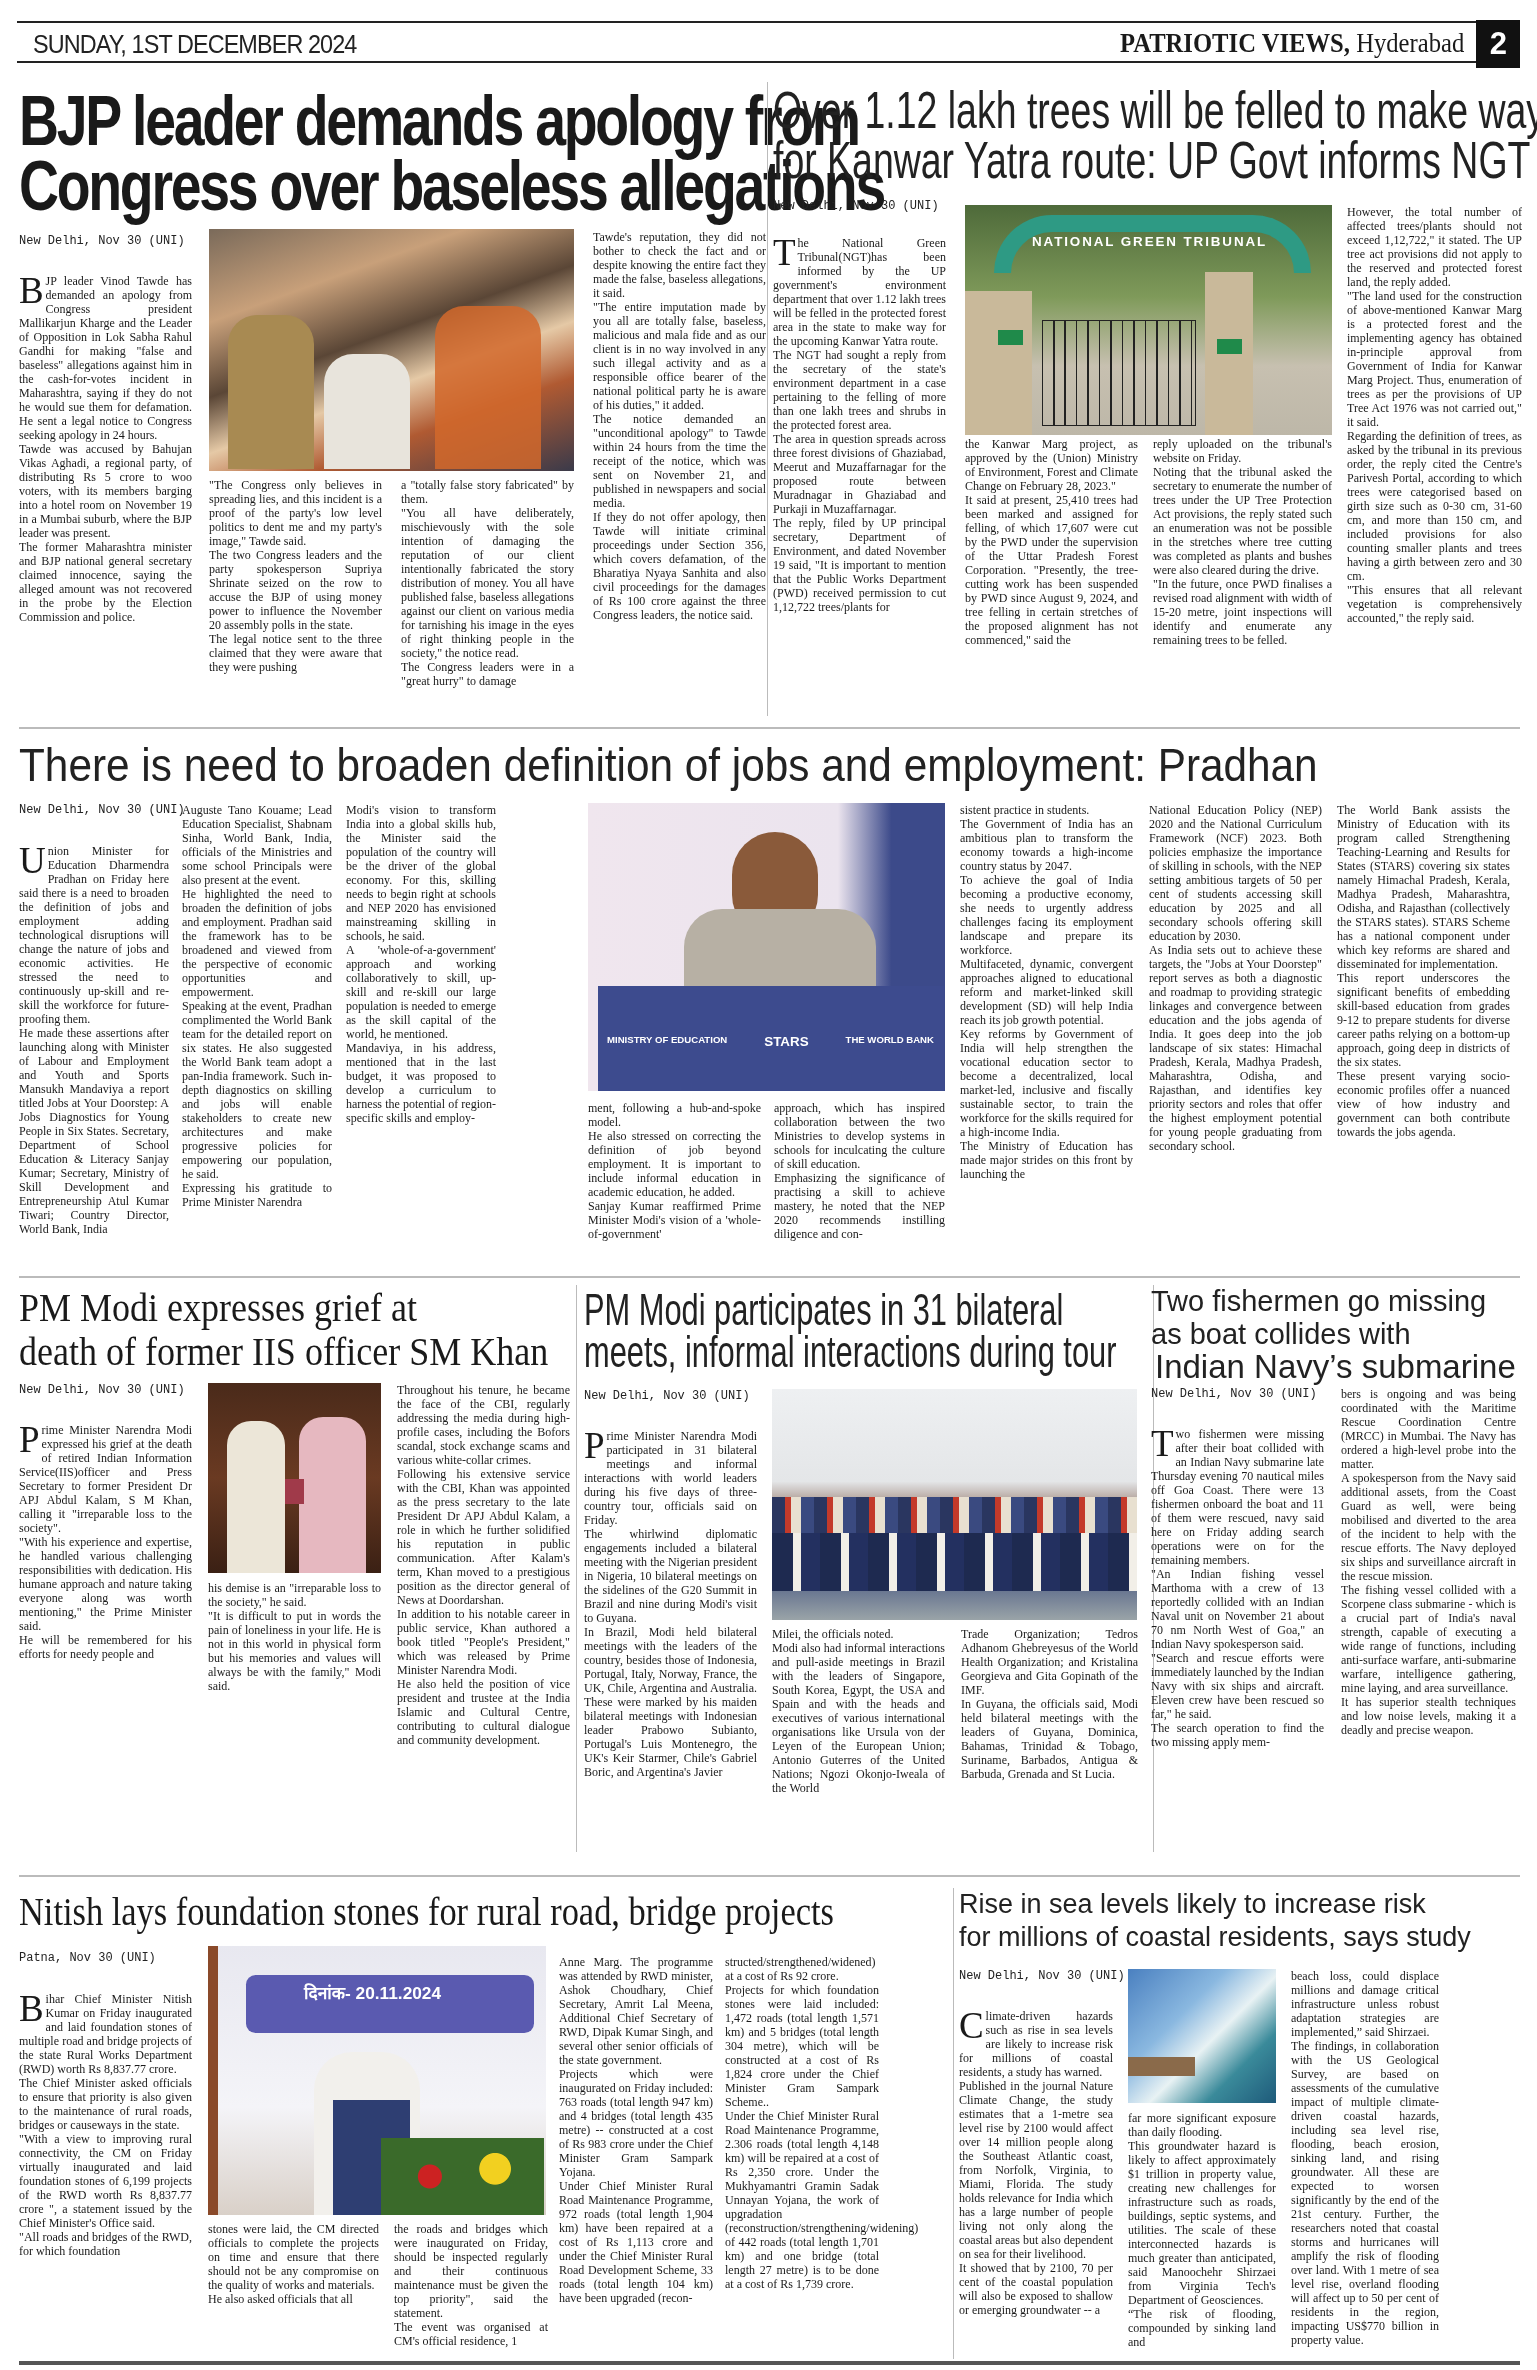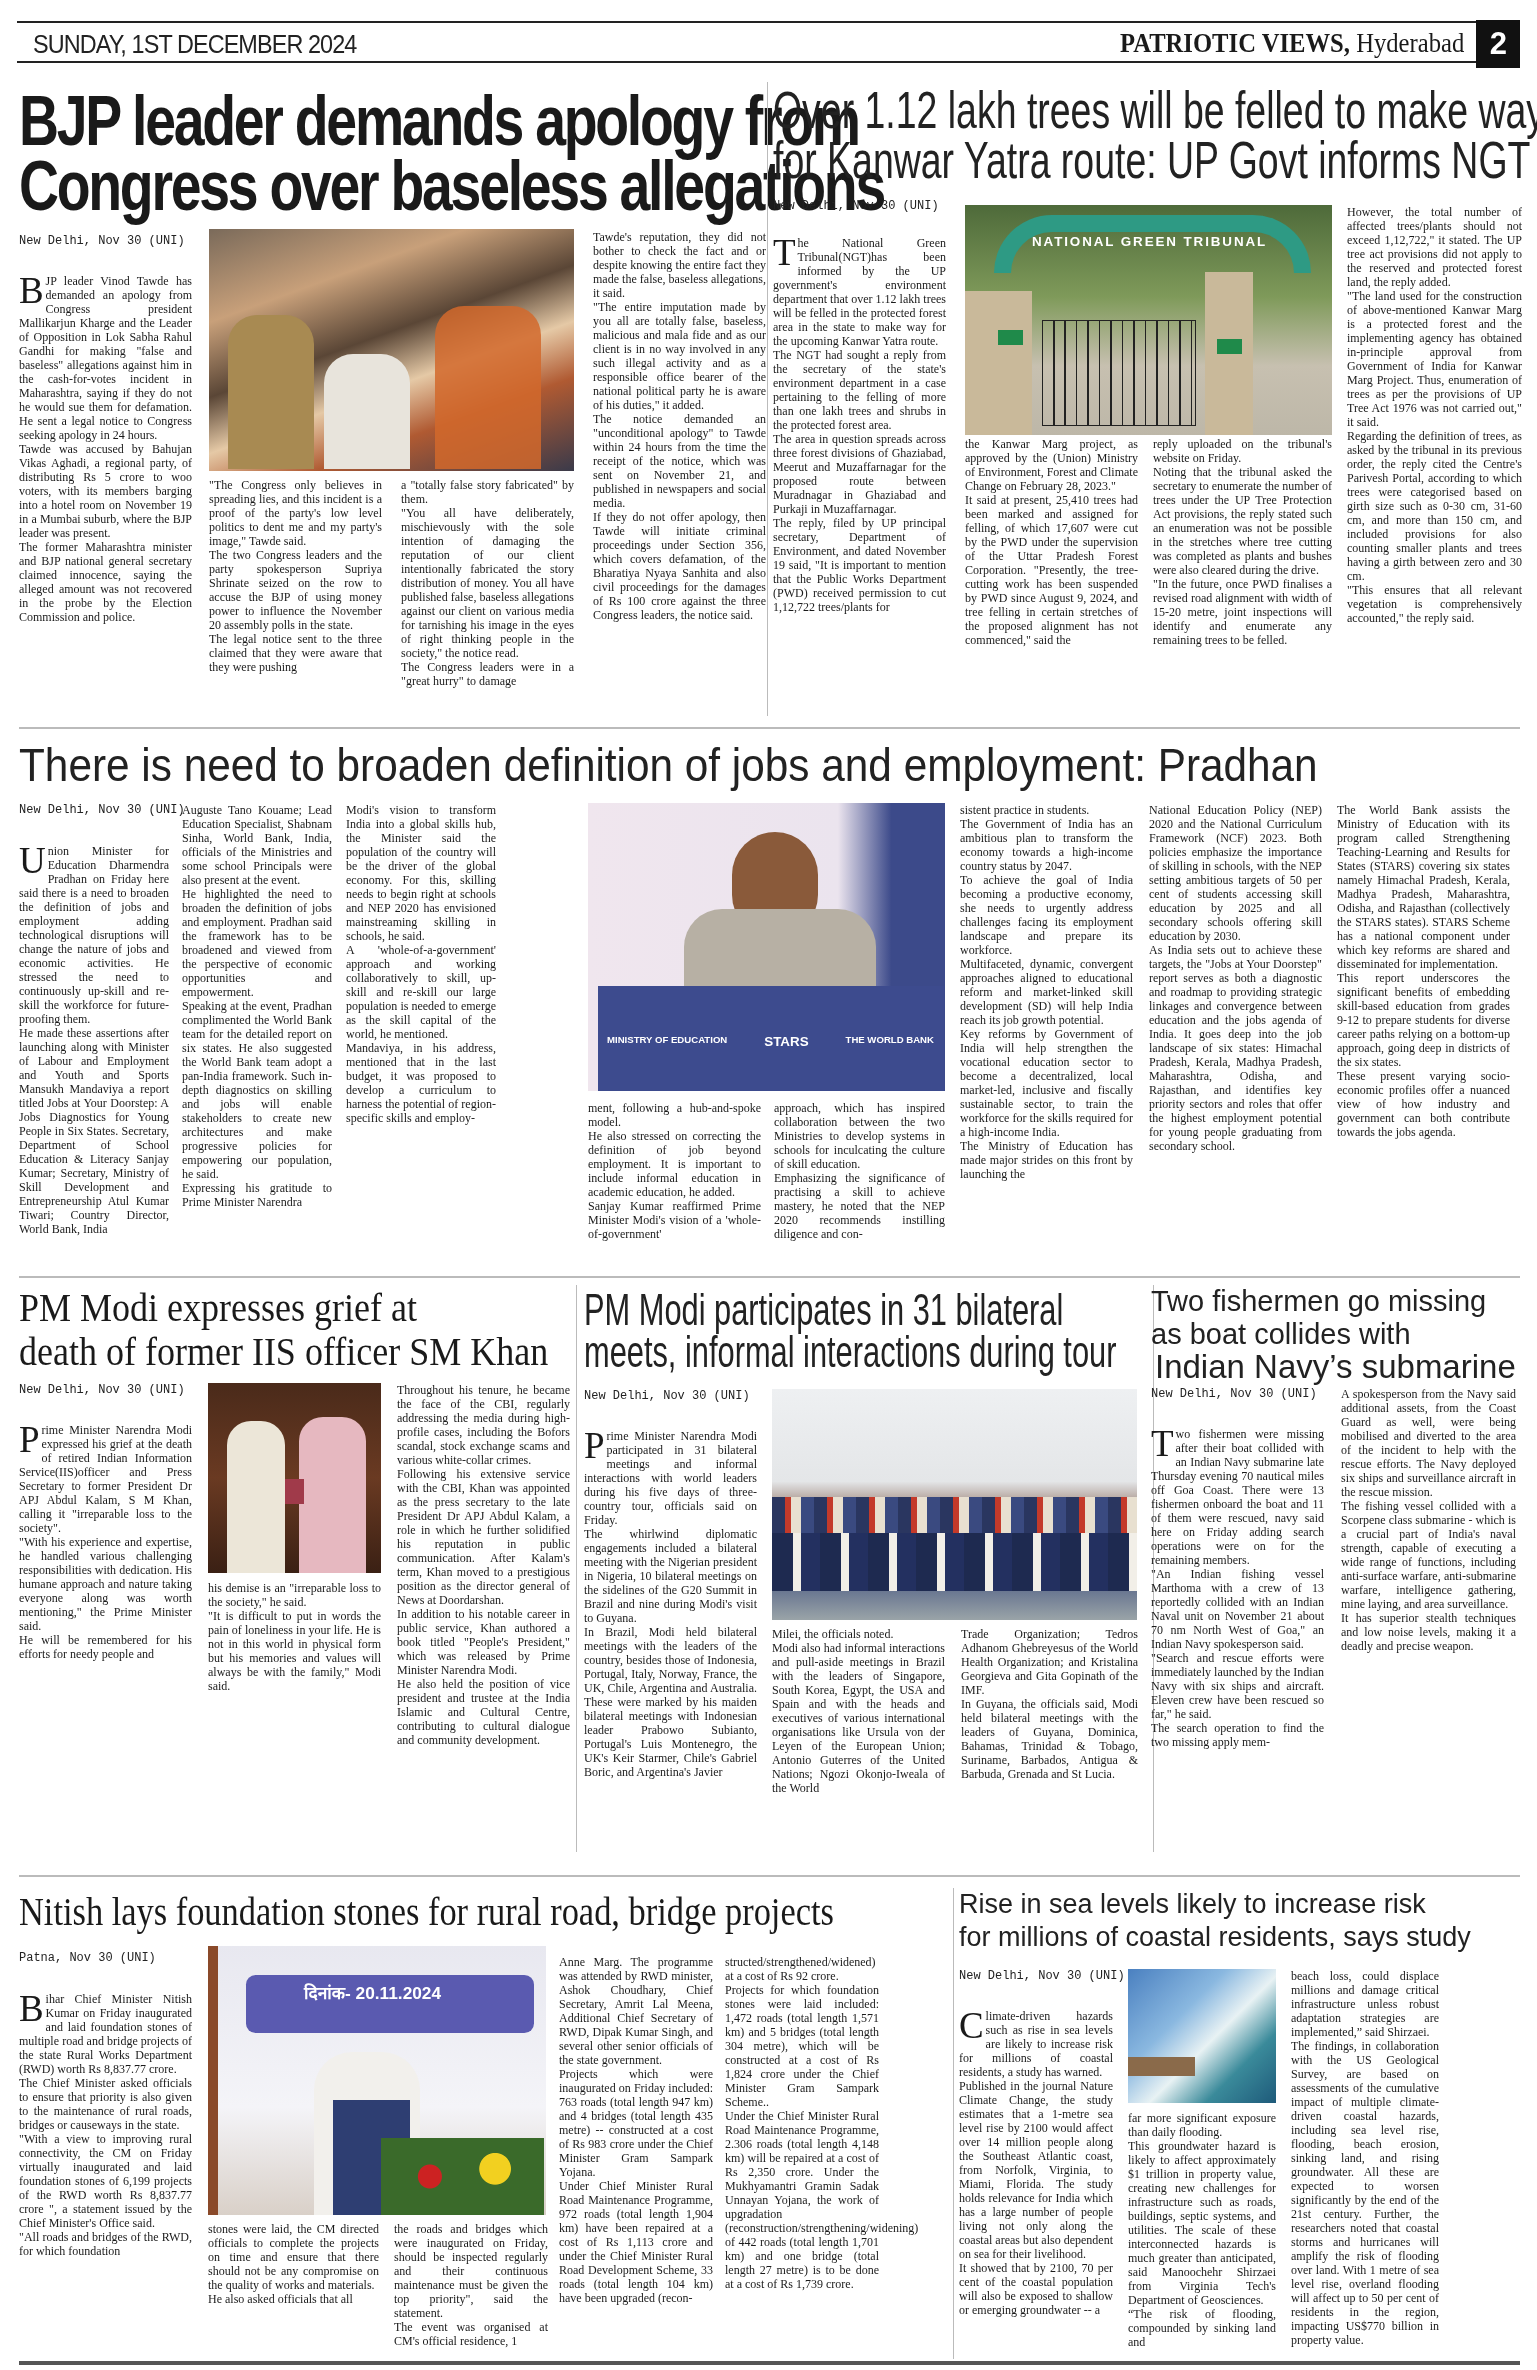--- a/index.html
+++ b/index.html
@@ -217,20 +217,21 @@
   <div class="h-sans" style="position:absolute;left:0;top:33px;font-size:29px;line-height:33px">as boat collides with</div>
   <div class="h-sans" style="position:absolute;left:4px;top:65px;font-size:33px;line-height:33px">Indian Navy’s submarine</div>
   <div class="dateline abs" style="left:0;top:102px">New Delhi, Nov 30 (UNI)</div>
   <div class="col abs drop" style="left:0;top:142px;width:173px" id="fi-c0">
       <p>Two fishermen were missing after their boat collided with an Indian Navy submarine late Thursday evening 70 nautical miles off Goa Coast. There were 13 fishermen onboard the boat and 11 of them were rescued, navy said here on Friday adding search operations were on for the remaining members.</p>
       <p>"An Indian fishing vessel Marthoma with a crew of 13 reportedly collided with an Indian Naval unit on November 21 about 70 nm North West of Goa," an Indian Navy spokesperson said.</p>
       <p>"Search and rescue efforts were immediately launched by the Indian Navy with six ships and aircraft. Eleven crew have been rescued so far," he said.</p>
       <p>The search operation to find the two missing apply mem-</p>
     </div>
   <div class="col abs" style="left:190px;top:102px;width:175px" id="fi-c1">
+      <p>bers is ongoing and was being coordinated with the Maritime Rescue Coordination Centre (MRCC) in Mumbai. The Navy has ordered a high-level probe into the matter.</p>
       <p>A spokesperson from the Navy said additional assets, from the Coast Guard as well, were being mobilised and diverted to the area of the incident to help with the rescue efforts. The Navy deployed six ships and surveillance aircraft in the rescue mission.</p>
       <p>The fishing vessel collided with a Scorpene class submarine - which is a crucial part of India's naval strength, capable of executing a wide range of functions, including anti-surface warfare, anti-submarine warfare, intelligence gathering, mine laying, and area surveillance.</p>
       <p>It has superior stealth techniques and low noise levels, making it a deadly and precise weapon.</p>
     </div>
 </div>
 
 <div class="abs rule-h" style="left:19px;top:1875px;width:1501px"></div>
 
 <div class="abs" style="left:19px;top:1888px;width:937px;height:471px">
   <div class="h-ser" style="position:absolute;left:0;top:0;font-size:40px;line-height:48px;transform:scaleX(.86);transform-origin:left top">Nitish lays foundation stones for rural road, bridge projects</div>

